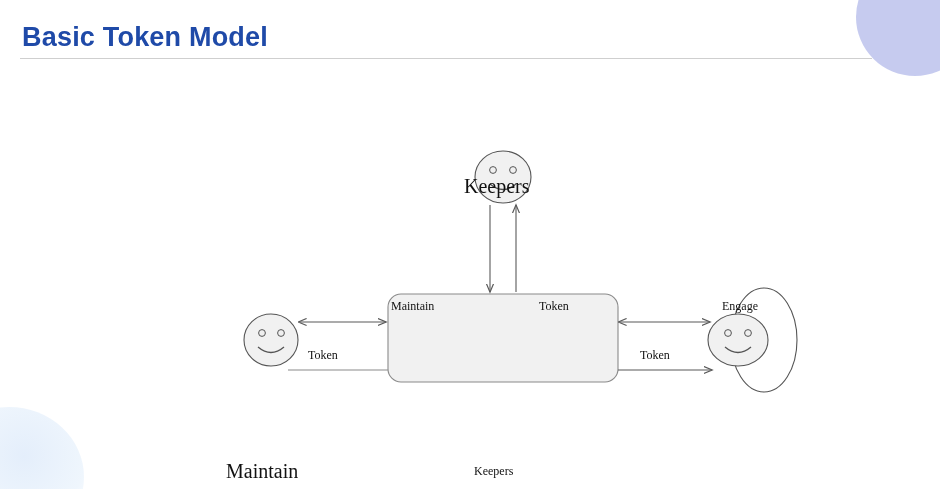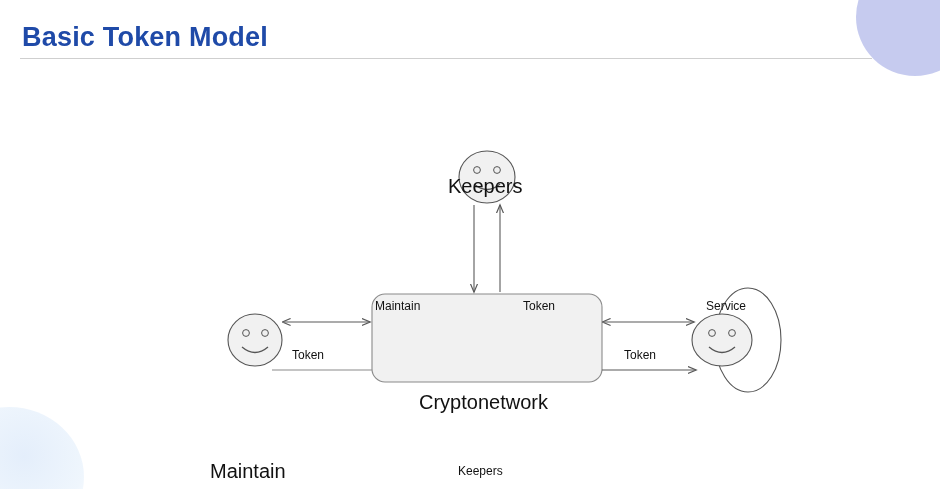--- a/index.html
+++ b/index.html
@@ -54,24 +54,25 @@
     left: 20px;
     top: 58px;
     width: 852px;
     height: 1px;
     background: #cfcfcf;
   }
 
   
   .diagram {
     position: absolute;
-    left: 0;
+    left: 16px;
     top: 62px;
     width: 772px;
     height: 427px;
+    font-family: Liberation Serif, serif;
   }
   .diagram svg {
     display: block;
     width: 940px;
     height: 427px;
   }
 
   
   .lbl {
     position: absolute;
@@ -158,23 +159,22 @@
       <line x1="272" y1="308" x2="372" y2="308" stroke="#8a8a8a" stroke-width="1.1"></line>
 
       <line x1="604" y1="260" x2="694" y2="260" stroke="#595959" stroke-width="1.1" marker-start="url(#ah-start)" marker-end="url(#ah)"></line>
 
       <line x1="602" y1="308" x2="696" y2="308" stroke="#595959" stroke-width="1.1" marker-end="url(#ah)"></line>
     </svg>
 
     <div class="lbl lbl-node p-keepers">Keepers</div>
     <div class="lbl lbl-node p-providers">Maintain</div>
 
-    <div class="lbl lbl-box  p-crypto">Cryptonetwork</div>
 
     <div class="lbl lbl-edge p-maintain">Maintain</div>
     <div class="lbl lbl-edge p-token-top">Token</div>
-    <div class="lbl lbl-edge p-engage">Service</div>
+    <div class="lbl lbl-edge p-engage">Engage</div>
     <div class="lbl lbl-edge p-token-l">Token</div>
     <div class="lbl lbl-edge p-token-r">Token</div>
     <div class="lbl lbl-edge p-service">Keepers</div>
 
   </div>
 </div>
 
 </body></html>

